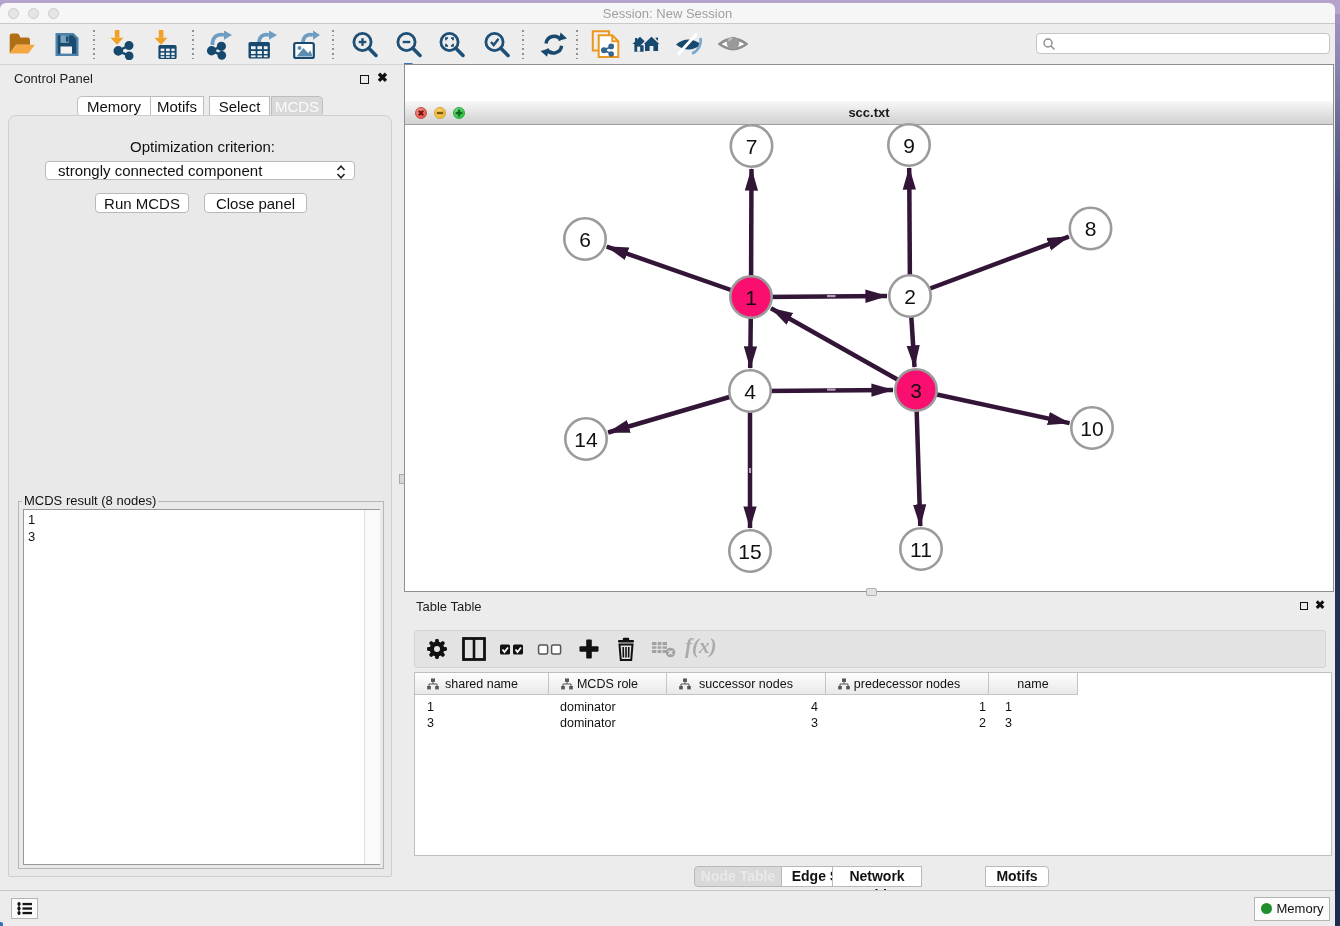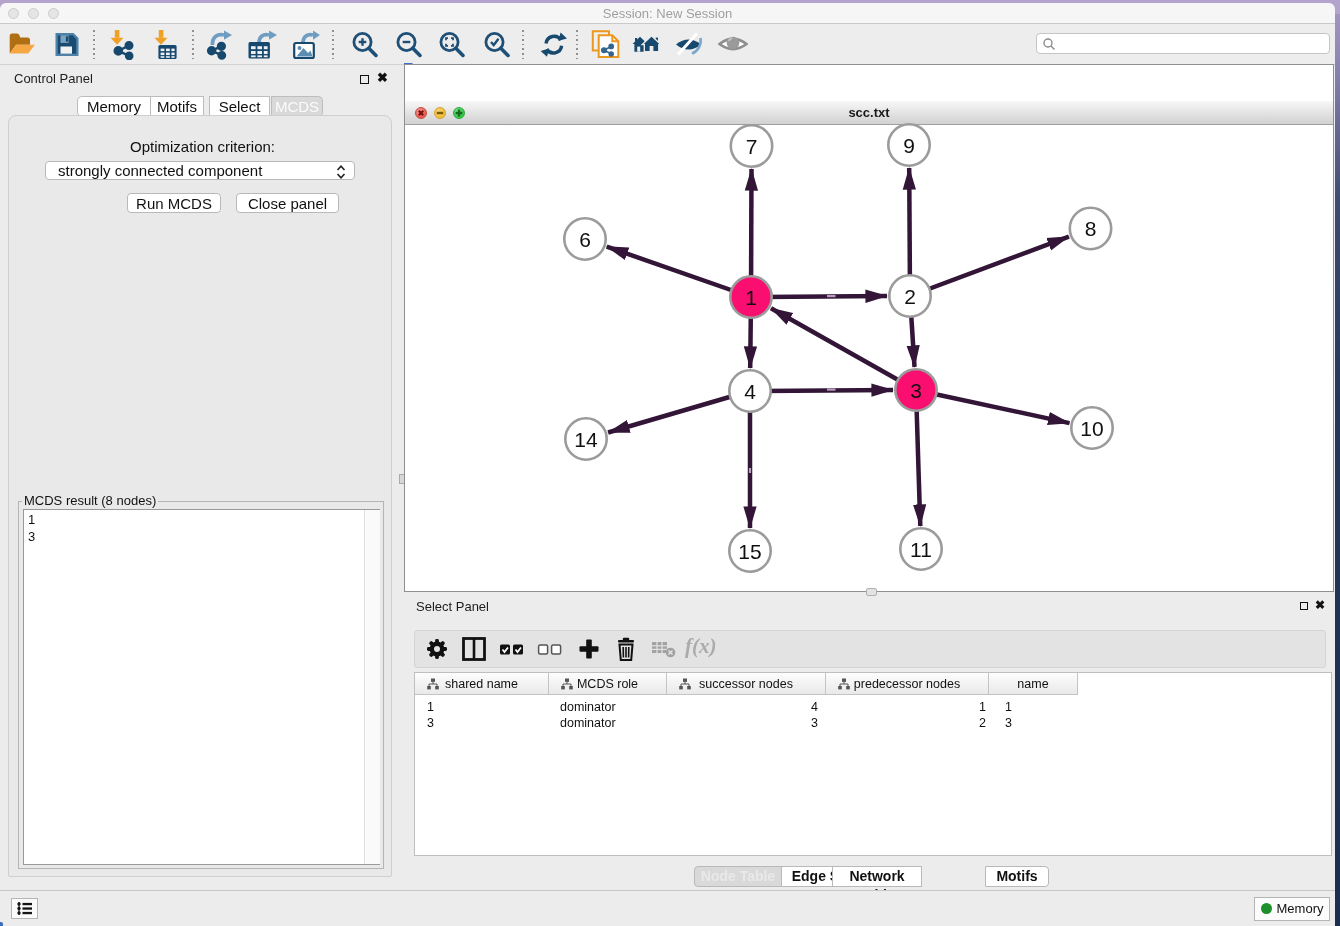--- a/index.html
+++ b/index.html
@@ -31,21 +31,21 @@
   .winbtn-x{font-size:13px;font-weight:bold;color:#111;line-height:10px;}
   .cptab{position:absolute;top:0;height:21px;box-sizing:border-box;border:1px solid #bdbdbd;
      background:#fff;font-size:15px;color:#111;text-align:center;line-height:20px;}
   #cp-body{left:8px;top:115px;width:384px;height:762px;background:#e9e9e9;
      border:1px solid #cfcfcf;border-radius:8px 8px 2px 2px;box-sizing:border-box;}
   #optlabel{left:0px;width:387px;top:22px;text-align:center;font-size:15px;color:#111;}
   #dropdown{left:36px;top:45px;width:310px;height:19px;background:#fff;
      border:1px solid #b9b9b9;border-radius:4px;font-size:15px;color:#111;line-height:18px;
      padding-left:12px;box-sizing:border-box;}
   .btn{position:absolute;height:19.5px;background:#fff;border:1px solid #b9b9b9;border-radius:4px;
-     font-size:15px;color:#111;text-align:center;line-height:19px;box-sizing:border-box;margin-left:32px;}
+     font-size:15px;color:#111;text-align:center;line-height:19px;box-sizing:border-box;}
   #fieldset{left:9px;top:385px;width:366px;height:368px;border:1px solid #b5b5b5;
      box-sizing:border-box;}
   #mcdsbox{left:14px;top:393px;width:357px;height:356px;background:#fff;
      border:1px solid #9a9a9a;font-size:13px;color:#111;line-height:16.5px;padding:2px 0 0 4px;
      box-sizing:border-box;}
   #mcds-scroll{left:355px;top:394px;width:15px;height:354px;background:#fafafa;
      border-left:1px solid #e0e0e0;}
   
   #netwin{left:404px;top:64px;width:930px;height:528px;border:1px solid #8f8f8f;
      box-sizing:border-box;background:#fff;}
@@ -335,21 +335,21 @@
         <text x="687" y="347.5">10</text>
         <text x="516" y="468.5">11</text>
         <text x="181" y="358.5">14</text>
         <text x="345" y="470.5">15</text>
       </g>
     </svg>
   </div>
 
   <div class="abs" style="left:866px;top:588px;width:9px;height:6px;background:#e2e2e2;border:1px solid #b0b0b0;border-radius:2px;"></div>
 
-  <div class="abs" id="tp-header-text">Select Panel</div>
+  <div class="abs" id="tp-header-text">Table Table</div>
   <div class="abs winbtn-sq" style="left:1300px;top:602px;width:8px;height:8px;"></div>
   <div class="abs winbtn-x" style="left:1315px;top:600px;font-size:12px;">✖</div>
   <div class="abs" id="tp-toolbar">
 
     <svg style="position:absolute;left:9px;top:5px;" width="26" height="26" viewBox="0 0 26 26">
       <g fill="#111">
         <circle cx="13" cy="13" r="7.4"></circle>
         <g>
           <rect x="11.1" y="3" width="3.8" height="20" rx="1.4"></rect>
           <rect x="11.1" y="3" width="3.8" height="20" rx="1.4" transform="rotate(45 13 13)"></rect>

